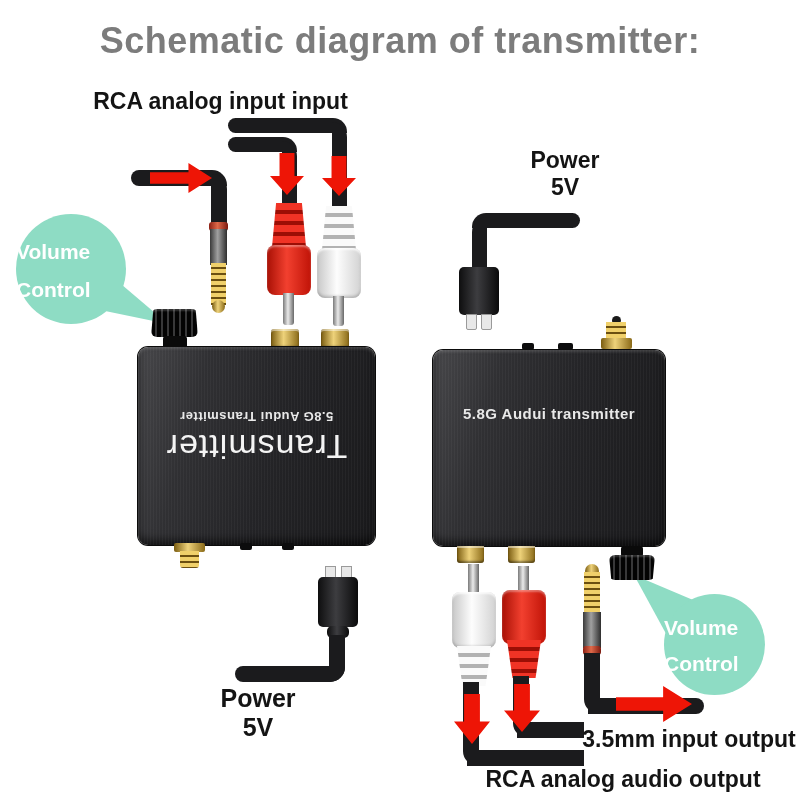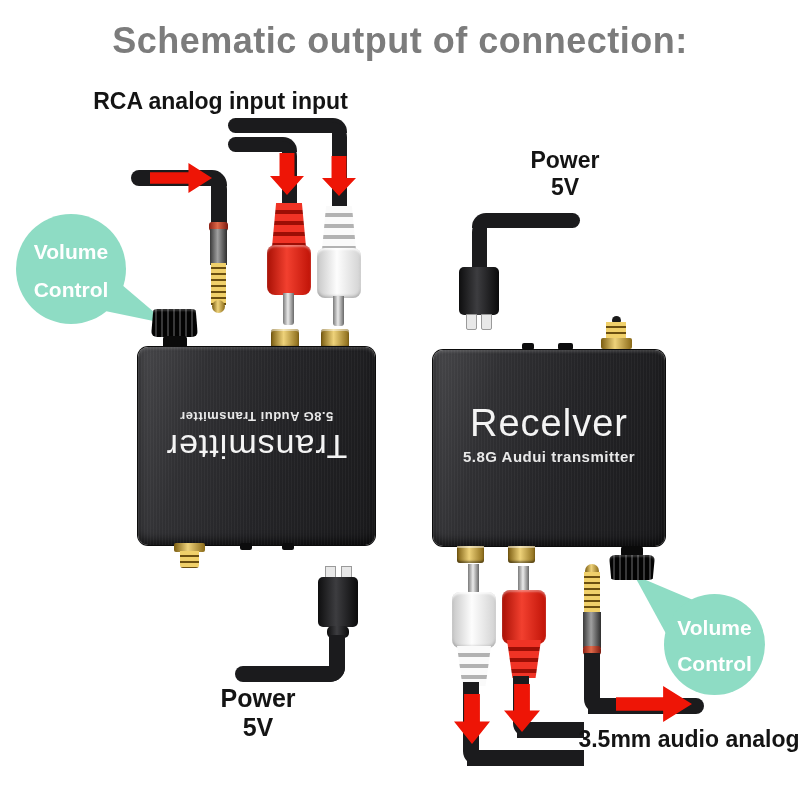--- a/index.html
+++ b/index.html
@@ -52,31 +52,31 @@
   .shaft{background:linear-gradient(90deg,#3a3a3a,#a0a0a0 45%,#2e2e2e);}
   .ring-red{background:linear-gradient(90deg,#8c2014,#e06a4a 45%,#7c1a10);border-radius:3px;}
   .usb-body{background:linear-gradient(90deg,#0e0e0f,#3d3d40 45%,#0a0a0b);border-radius:5px;}
   .usb-pin{background:#e8e8e8;border:1px solid #9a9a9a;}
   .knob{background:repeating-linear-gradient(90deg,#030303 0 4px,#383839 4px 6px);
         border-radius:6px;clip-path:polygon(5% 0,95% 0,100% 100%,0 100%);
         box-shadow:inset 0 2px 2px rgba(255,255,255,.2);}
   .knob-stem{background:#0a0a0a;border-radius:3px;}
   .bump{background:#0c0c0d;border-radius:2px;}
   
-  .balloon{background:#8edcc4;border-radius:50%;text-align:center;color:#fff;font-weight:700;
+  .balloon{background:#8edcc4;border-radius:50%;text-align:left;color:#fff;font-weight:700;
            font-size:21px;}
   .balloon div{line-height:24px;}
   #tails{left:0;top:0;pointer-events:none;}
 </style>
 </head>
 <body>
 
 <div id="canvas">
 
-  <div class="abs title">Schematic output of connection:</div>
+  <div class="abs title">Schematic diagram of transmitter:</div>
 
   <svg id="tails" class="abs" width="800" height="800" viewBox="0 0 800 800">
     <polygon points="168,324 88,256 52,300" fill="#8edcc4"></polygon>
     <polygon points="634,575 712,608 676,652" fill="#8edcc4"></polygon>
   </svg>
 
   <div class="abs lbl" style="left:88px;top:88px;width:265px;">RCA analog input input</div>
 
   <div class="abs cable" style="left:228px;top:118px;width:119px;height:15px;border-radius:8px 15px 0 8px;"></div>
   <div class="abs cable corner-tr" style="left:332px;top:122px;width:15px;height:86px;"></div>
@@ -151,21 +151,20 @@
 
   <div class="abs" style="left:612px;top:316px;width:9px;height:9px;border-radius:50%;background:#1a1a1a;"></div>
   <div class="abs gold-thread" style="left:606px;top:322px;width:20px;height:18px;"></div>
   <div class="abs gold" style="left:601px;top:338px;width:31px;height:11px;border-radius:2px;"></div>
   <div class="abs bump" style="left:522px;top:343px;width:12px;height:7px;"></div>
   <div class="abs bump" style="left:558px;top:343px;width:15px;height:7px;"></div>
 
   <div class="abs box" style="left:433px;top:350px;width:232px;height:196px;">
     <div class="brush"></div>
     <div class="devtext" style="top:52px;">
-      <div class="devname" style="font-size:38px;">Recelver</div>
       <div class="devsub" style="font-size:15px;">5.8G Audui transmitter</div>
     </div>
   </div>
 
   <div class="abs knob-stem" style="left:621px;top:546px;width:22px;height:11px;"></div>
   <div class="abs knob" style="left:609px;top:555px;width:46px;height:25px;clip-path:polygon(0 0,100% 0,95% 100%,5% 100%);"></div>
 
   <div class="abs jack" style="left:457px;top:546px;width:27px;height:17px;border-radius:0 0 3px 3px;"></div>
   <div class="abs jack" style="left:508px;top:546px;width:27px;height:17px;border-radius:0 0 3px 3px;"></div>
 
@@ -185,20 +184,21 @@
   <div class="abs gold-thread" style="left:584px;top:572px;width:16px;height:40px;"></div>
   <div class="abs shaft" style="left:583px;top:612px;width:18px;height:36px;"></div>
   <div class="abs ring-red" style="left:583px;top:646px;width:18px;height:9px;"></div>
   <div class="abs cable corner-bl" style="left:584px;top:653px;width:16px;height:61px;"></div>
   <div class="abs cable cap-r" style="left:588px;top:698px;width:116px;height:16px;"></div>
 
   <div class="abs arrow arr-down" style="left:454px;top:694px;width:36px;height:50px;"></div>
   <div class="abs arrow arr-down" style="left:504px;top:684px;width:36px;height:48px;"></div>
   <div class="abs arrow arr-right" style="left:616px;top:686px;width:76px;height:36px;"></div>
 
-  <div class="abs lbl" style="left:578px;top:726px;width:222px;">3.5mm audio analog</div>
+  <div class="abs lbl" style="left:578px;top:726px;width:222px;">3.5mm input output</div>
+  <div class="abs lbl" style="left:478px;top:766px;width:290px;">RCA analog audio output</div>
 
   <div class="abs balloon" style="left:664px;top:594px;width:101px;height:101px;">
     <div style="margin-top:22px;">Volume</div>
     <div style="margin-top:12px;">Control</div>
   </div>
 
 </div>
 
 </body></html>

